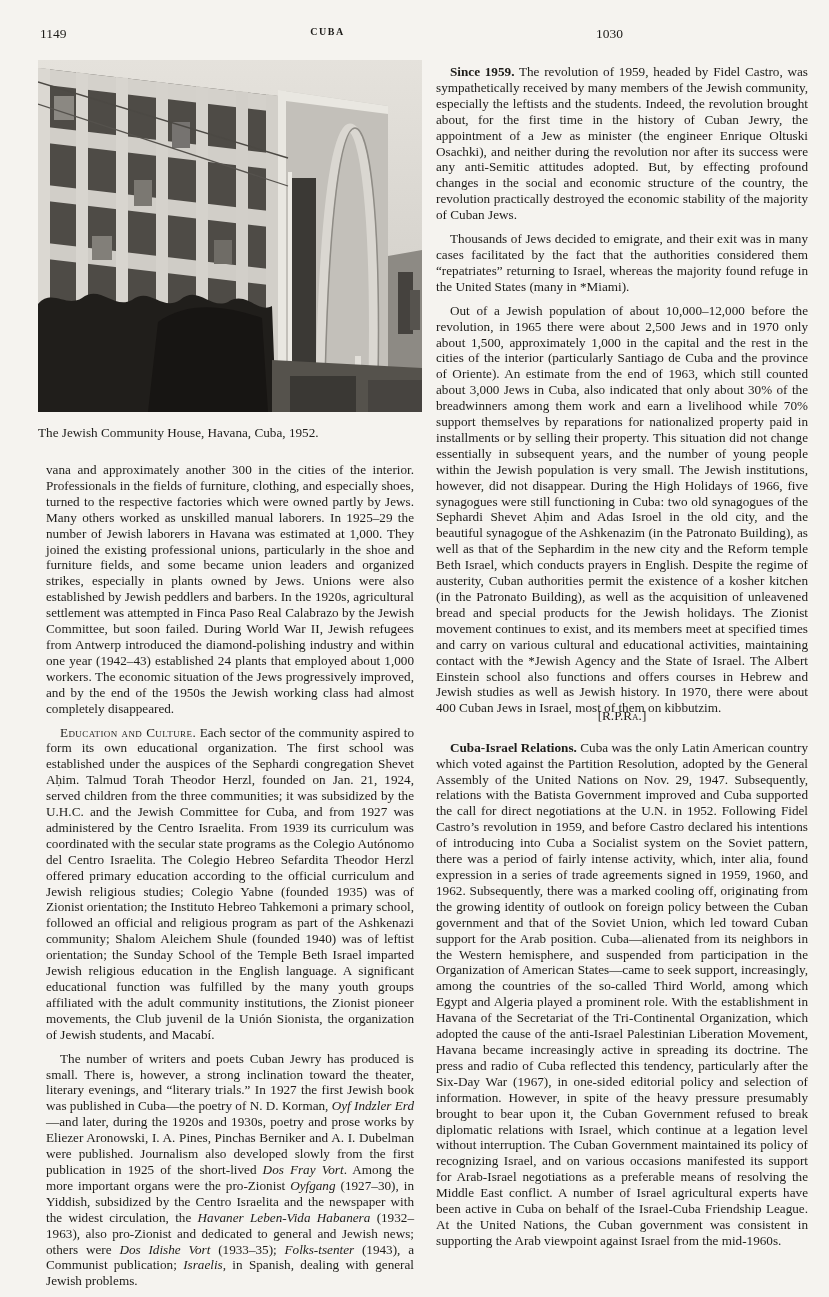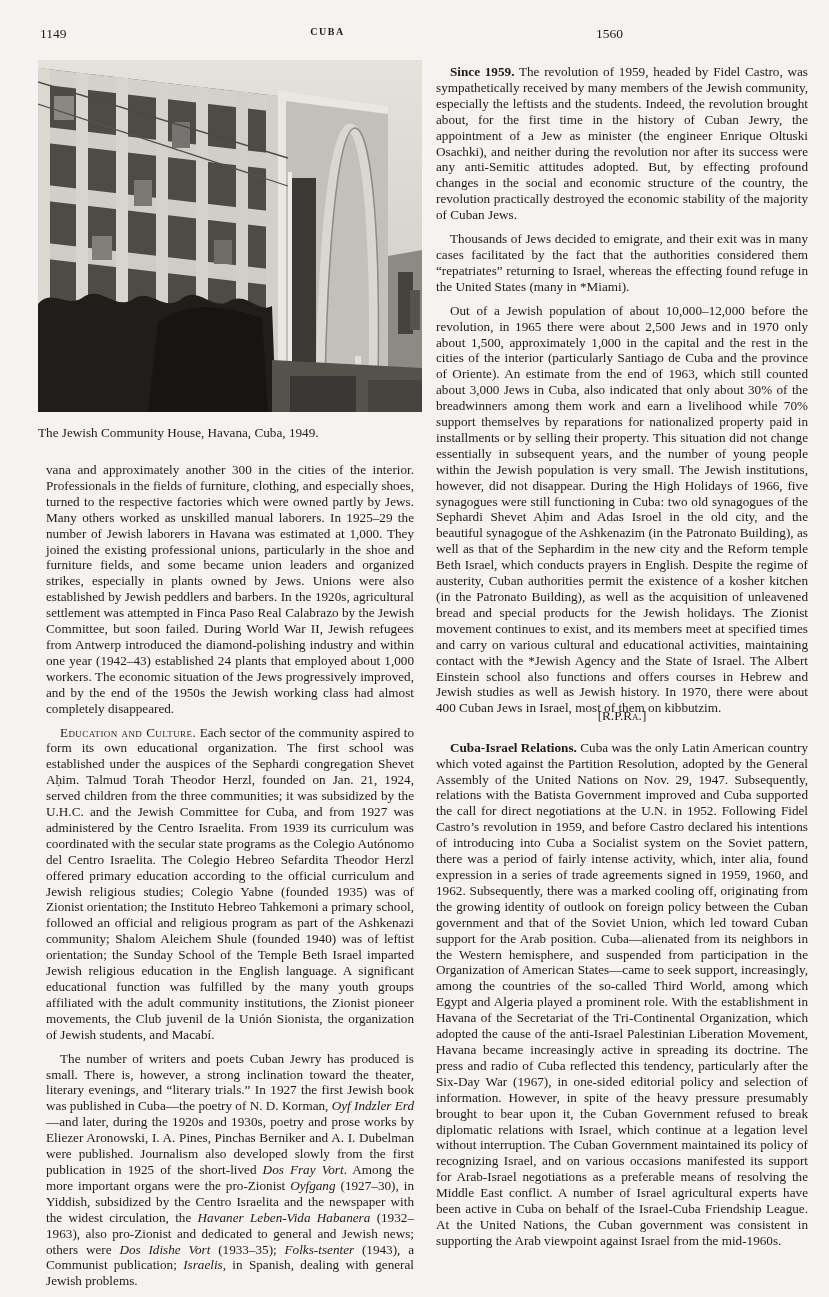--- a/index.html
+++ b/index.html
@@ -38,21 +38,21 @@
   }
 </style>
 </head>
 <body>
 
 <div class="page">
 
   <div class="hdr">
     <span class="pn-left">1149</span>
     <span class="title">CUBA</span>
-    <span class="pn-right">1560</span>
+    <span class="pn-right">1030</span>
   </div>
 
   <div class="col-left">
     <svg class="photo" viewBox="0 0 384 352" preserveAspectRatio="none">
       <defs>
         <linearGradient id="sky" x1="0" y1="0" x2="0" y2="1">
           <stop offset="0" stop-color="#e5e2dc"></stop>
           <stop offset="1" stop-color="#ccc9c3"></stop>
         </linearGradient>
       </defs>
@@ -99,31 +99,31 @@
       <path d="M0,244 C 14,228 28,248 44,238 C 62,224 76,250 94,240 C 112,226 124,252 142,240 C 160,224 172,250 190,242 C 208,230 220,254 234,246 L 238,352 L 0,352 Z" fill="#201e1b"></path>
       <path d="M120,262 C 150,240 190,246 224,258 L 230,352 L 110,352 Z" fill="#171513"></path>
 
       <polygon points="234,300 384,308 384,352 234,352" fill="#55524c"></polygon>
       <rect x="252" y="316" width="66" height="36" fill="#3a3834"></rect>
       <rect x="330" y="320" width="54" height="32" fill="#474440"></rect>
 
       <line x1="0" y1="22" x2="250" y2="98" stroke="#4c4944" stroke-width="1.4"></line>
       <line x1="0" y1="44" x2="250" y2="126" stroke="#55524d" stroke-width="1.2"></line>
     </svg>
-    <div class="caption">The Jewish Community House, Havana, Cuba, 1949.</div>
+    <div class="caption">The Jewish Community House, Havana, Cuba, 1952.</div>
     <div class="body-text">
         <p class=""><span class="run-normal">vana and approximately another 300 in the cities of the interior. Professionals in the fields of furniture, clothing, and especially shoes, turned to the respective factories which were owned partly by Jews. Many others worked as unskilled manual laborers. In 1925–29 the number of Jewish laborers in Havana was estimated at 1,000. They joined the existing professional unions, particularly in the shoe and furniture fields, and some became union leaders and organized strikes, especially in plants owned by Jews. Unions were also established by Jewish peddlers and barbers. In the 1920s, agricultural settlement was attempted in Finca Paso Real Calabrazo by the Jewish Committee, but soon failed. During World War II, Jewish refugees from Antwerp introduced the diamond-polishing industry and within one year (1942–43) established 24 plants that employed about 1,000 workers. The economic situation of the Jews progressively improved, and by the end of the 1950s the Jewish working class had almost completely disappeared.</span></p>
         <p class="indent"><span class="run-smallcaps">Education and Culture.</span><span class="run-normal"> Each sector of the community aspired to form its own educational organization. The first school was established under the auspices of the Sephardi congregation Shevet Aḥim. Talmud Torah Theodor Herzl, founded on Jan. 21, 1924, served children from the three communities; it was subsidized by the U.H.C. and the Jewish Committee for Cuba, and from 1927 was administered by the Centro Israelita. From 1939 its curriculum was coordinated with the secular state programs as the Colegio Autónomo del Centro Israelita. The Colegio Hebreo Sefardita Theodor Herzl offered primary education according to the official curriculum and Jewish religious studies; Colegio Yabne (founded 1935) was of Zionist orientation; the Instituto Hebreo Tahkemoni a primary school, followed an official and religious program as part of the Ashkenazi community; Shalom Aleichem Shule (founded 1940) was of leftist orientation; the Sunday School of the Temple Beth Israel imparted Jewish religious education in the English language. A significant educational function was fulfilled by the many youth groups affiliated with the adult community institutions, the Zionist pioneer movements, the Club juvenil de la Unión Sionista, the organization of Jewish students, and Macabí.</span></p>
         <p class="indent"><span class="run-normal">The number of writers and poets Cuban Jewry has produced is small. There is, however, a strong inclination toward the theater, literary evenings, and “literary trials.” In 1927 the first Jewish book was published in Cuba—the poetry of N. D. Korman, </span><span class="run-italic">Oyf Indzler Erd</span><span class="run-normal">—and later, during the 1920s and 1930s, poetry and prose works by Eliezer Aronowski, I. A. Pines, Pinchas Berniker and A. I. Dubelman were published. Journalism also developed slowly from the first publication in 1925 of the short-lived </span><span class="run-italic">Dos Fray Vort</span><span class="run-normal">. Among the more important organs were the pro-Zionist </span><span class="run-italic">Oyfgang</span><span class="run-normal"> (1927–30), in Yiddish, subsidized by the Centro Israelita and the newspaper with the widest circulation, the </span><span class="run-italic">Havaner Leben-Vida Habanera</span><span class="run-normal"> (1932–1963), also pro-Zionist and dedicated to general and Jewish news; others were </span><span class="run-italic">Dos Idishe Vort</span><span class="run-normal"> (1933–35); </span><span class="run-italic">Folks-tsenter</span><span class="run-normal"> (1943), a Communist publication; </span><span class="run-italic">Israelis</span><span class="run-normal">, in Spanish, dealing with general Jewish problems.</span></p>
       </div>
   </div>
 
   <div class="col-right">
     <div class="body-text">
         <p class="indent"><span class="run-bold">Since 1959.</span><span class="run-normal"> The revolution of 1959, headed by Fidel Castro, was sympathetically received by many members of the Jewish community, especially the leftists and the students. Indeed, the revolution brought about, for the first time in the history of Cuban Jewry, the appointment of a Jew as minister (the engineer Enrique Oltuski Osachki), and neither during the revolution nor after its success were any anti-Semitic attitudes adopted. But, by effecting profound changes in the social and economic structure of the country, the revolution practically destroyed the economic stability of the majority of Cuban Jews.</span></p>
-        <p class="indent"><span class="run-normal">Thousands of Jews decided to emigrate, and their exit was in many cases facilitated by the fact that the authorities considered them “repatriates” returning to Israel, whereas the effecting found refuge in the United States (many in *Miami).</span></p>
+        <p class="indent"><span class="run-normal">Thousands of Jews decided to emigrate, and their exit was in many cases facilitated by the fact that the authorities considered them “repatriates” returning to Israel, whereas the majority found refuge in the United States (many in *Miami).</span></p>
         <p class="indent"><span class="run-normal">Out of a Jewish population of about 10,000–12,000 before the revolution, in 1965 there were about 2,500 Jews and in 1970 only about 1,500, approximately 1,000 in the capital and the rest in the cities of the interior (particularly Santiago de Cuba and the province of Oriente). An estimate from the end of 1963, which still counted about 3,000 Jews in Cuba, also indicated that only about 30% of the breadwinners among them work and earn a livelihood while 70% support themselves by reparations for nationalized property paid in installments or by selling their property. This situation did not change essentially in subsequent years, and the number of young people within the Jewish population is very small. The Jewish institutions, however, did not disappear. During the High Holidays of 1966, five synagogues were still functioning in Cuba: two old synagogues of the Sephardi Shevet Aḥim and Adas Isroel in the old city, and the beautiful synagogue of the Ashkenazim (in the Patronato Building), as well as that of the Sephardim in the new city and the Reform temple Beth Israel, which conducts prayers in English. Despite the regime of austerity, Cuban authorities permit the existence of a kosher kitchen (in the Patronato Building), as well as the acquisition of unleavened bread and special products for the Jewish holidays. The Zionist movement continues to exist, and its members meet at specified times and carry on various cultural and educational activities, maintaining contact with the *Jewish Agency and the State of Israel. The Albert Einstein school also functions and offers courses in Hebrew and Jewish studies as well as Jewish history. In 1970, there were about 400 Cuban Jews in Israel, most of them on kibbutzim.</span></p>
         <div class="attribution">[R.P.Ra.]</div>
         <p class="indent space-before"><span class="run-bold">Cuba-Israel Relations.</span><span class="run-normal"> Cuba was the only Latin American country which voted against the Partition Resolution, adopted by the General Assembly of the United Nations on Nov. 29, 1947. Subsequently, relations with the Batista Government improved and Cuba supported the call for direct negotiations at the U.N. in 1952. Following Fidel Castro’s revolution in 1959, and before Castro declared his intentions of introducing into Cuba a Socialist system on the Soviet pattern, there was a period of fairly intense activity, which, inter alia, found expression in a series of trade agreements signed in 1959, 1960, and 1962. Subsequently, there was a marked cooling off, originating from the growing identity of outlook on foreign policy between the Cuban government and that of the Soviet Union, which led toward Cuban support for the Arab position. Cuba—alienated from its neighbors in the Western hemisphere, and suspended from participation in the Organization of American States—came to seek support, increasingly, among the countries of the so-called Third World, among which Egypt and Algeria played a prominent role. With the establishment in Havana of the Secretariat of the Tri-Continental Organization, which adopted the cause of the anti-Israel Palestinian Liberation Movement, Havana became increasingly active in spreading its doctrine. The press and radio of Cuba reflected this tendency, particularly after the Six-Day War (1967), in one-sided editorial policy and selection of information. However, in spite of the heavy pressure presumably brought to bear upon it, the Cuban Government refused to break diplomatic relations with Israel, which continue at a legation level without interruption. The Cuban Government maintained its policy of recognizing Israel, and on various occasions manifested its support for Arab-Israel negotiations as a preferable means of resolving the Middle East conflict. A number of Israel agricultural experts have been active in Cuba on behalf of the Israel-Cuba Friendship League. At the United Nations, the Cuban government was consistent in supporting the Arab viewpoint against Israel from the mid-1960s.</span></p>
       </div>
   </div>
 
 </div>
 
 </body></html>

